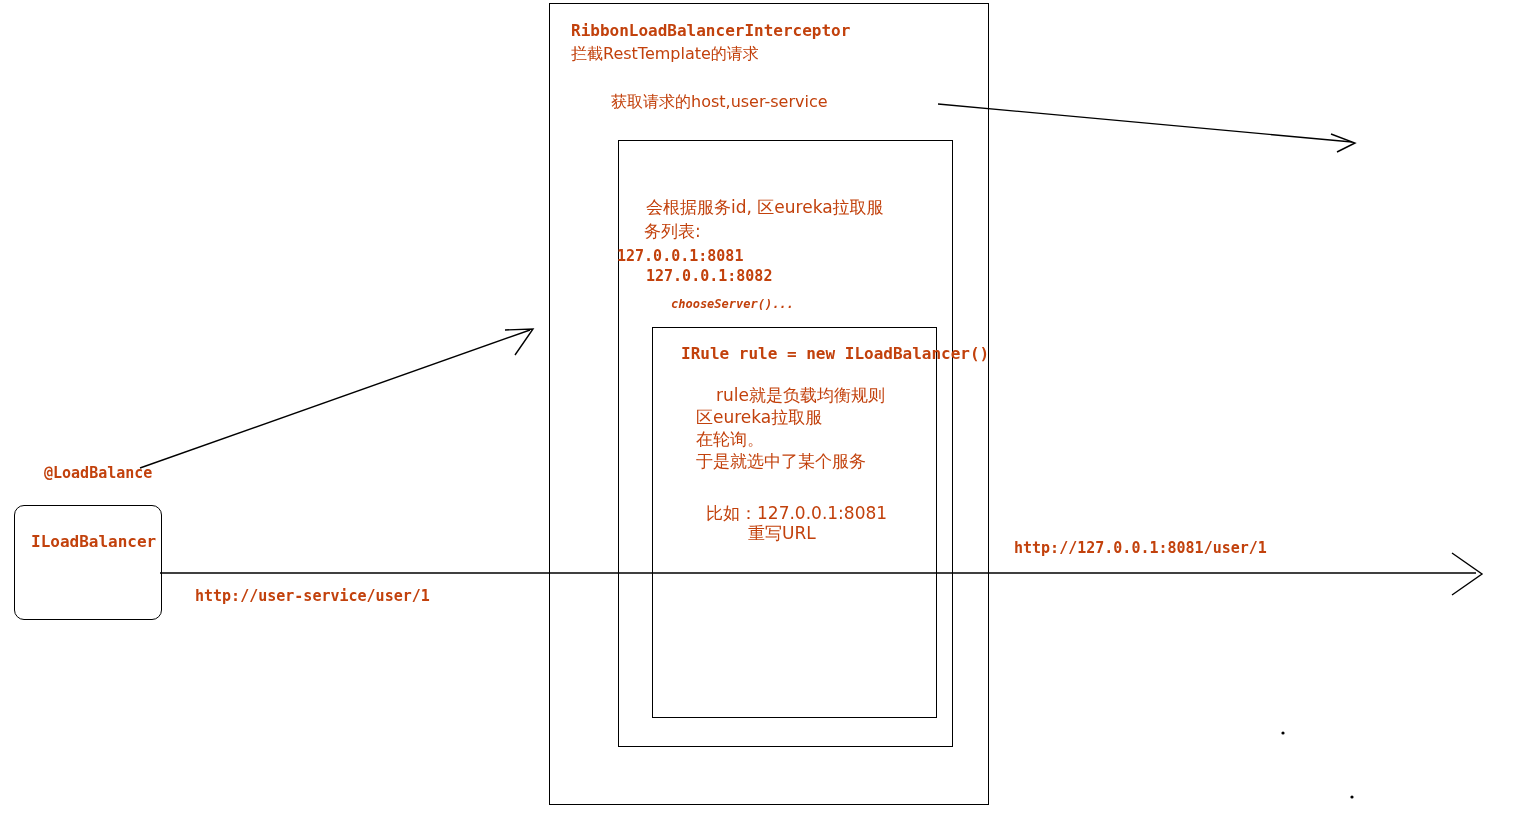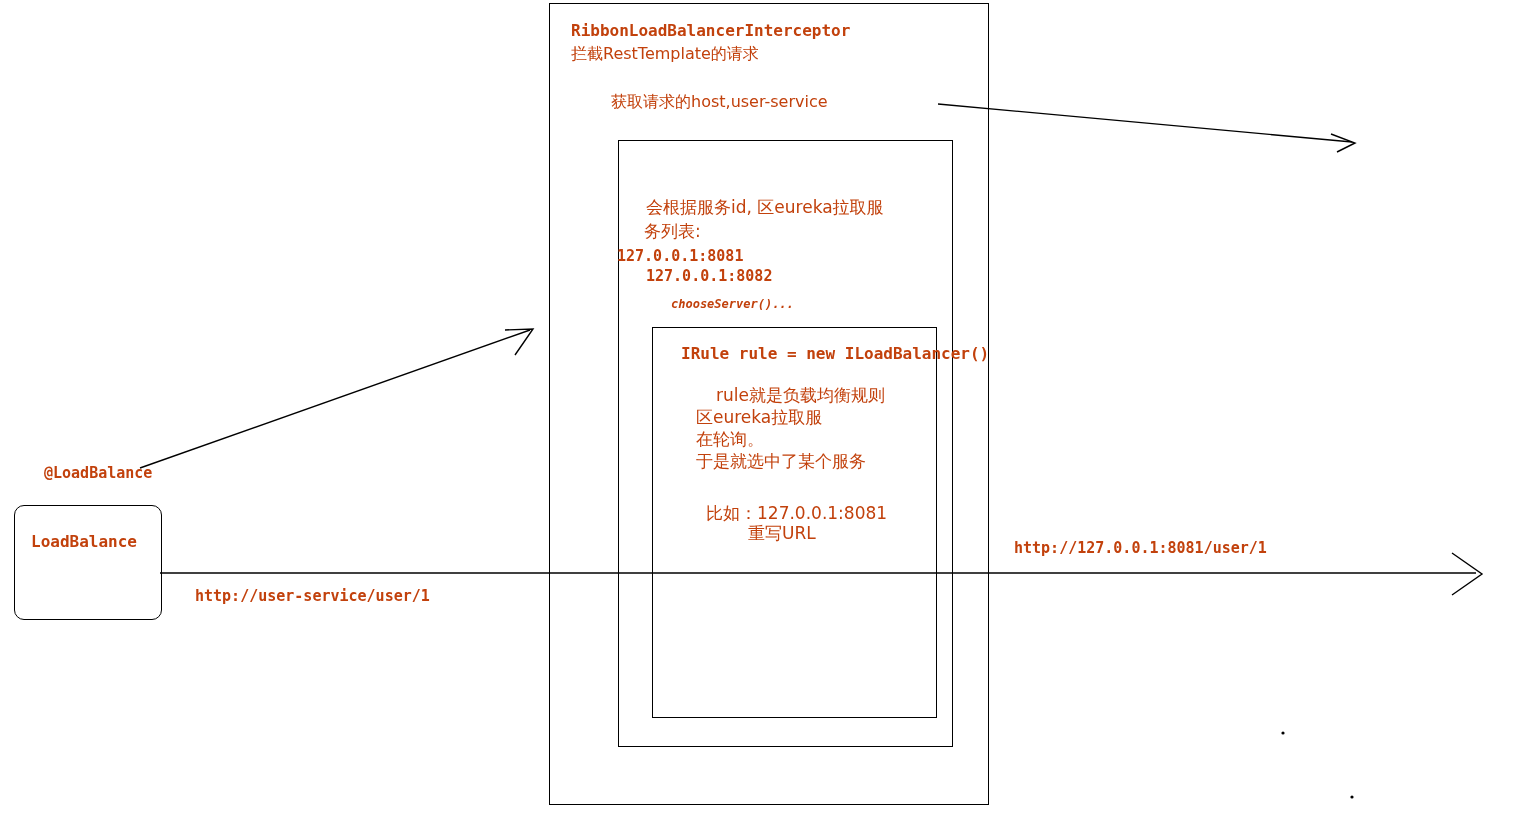--- a/index.html
+++ b/index.html
@@ -95,19 +95,19 @@
   <div class="txt mix" style="left:696px; top:408px; font-size:17px;">区eureka拉取服</div>
   <div class="txt mix" style="left:696px; top:430px; font-size:17px;">在轮询。</div>
   <div class="txt mix" style="left:696px; top:452px; font-size:17px;">于是就选中了某个服务</div>
 
   <div class="txt mix" style="left:706px; top:504px; font-size:17px;">比如：127.0.0.1:8081</div>
 
   <div class="txt mix" style="left:748px; top:524px; font-size:17px;">重写URL</div>
 
   <div class="txt mono-b" style="left:16px; top:465px; font-size:15px;margin-left:28px;">@LoadBalance</div>
 
-  <div class="txt mono-b" style="left:31px; top:533px; font-size:16px;">LoadBalance</div>
+  <div class="txt mono-b" style="left:31px; top:533px; font-size:16px;">ILoadBalancer</div>
 
   <div class="txt mono-b" style="left:195px; top:588px; font-size:15px;">http://user-service/user/1</div>
 
   <div class="txt mono-b" style="left:1014px; top:540px; font-size:15px;">http://127.0.0.1:8081/user/1</div>
 
 </div>
 
 </body></html>

